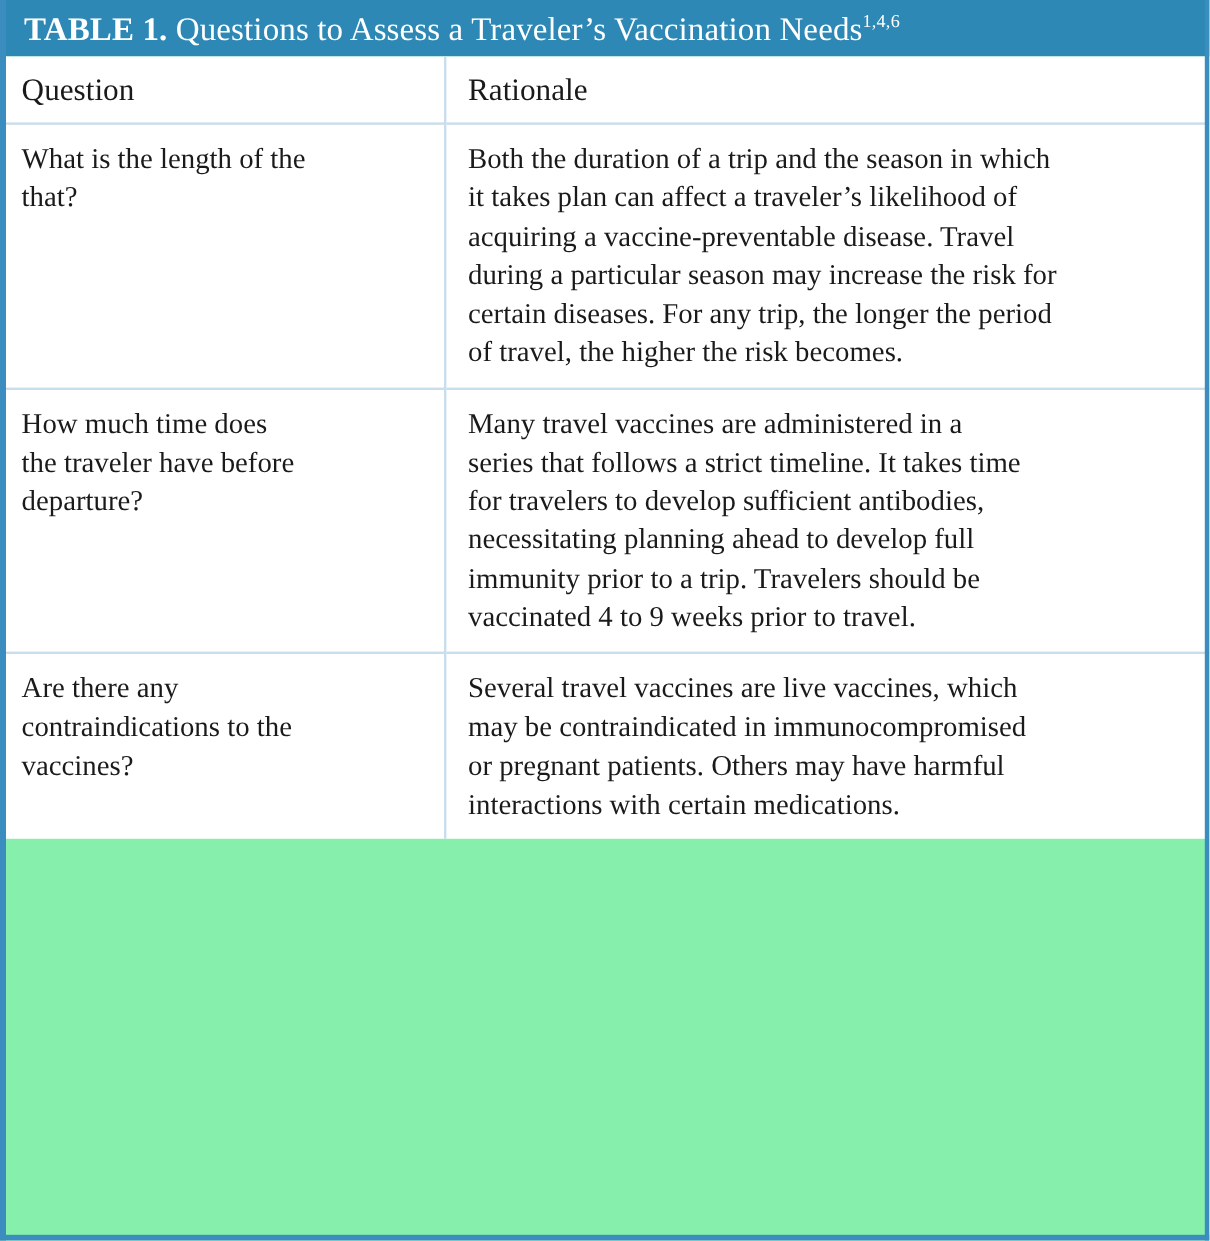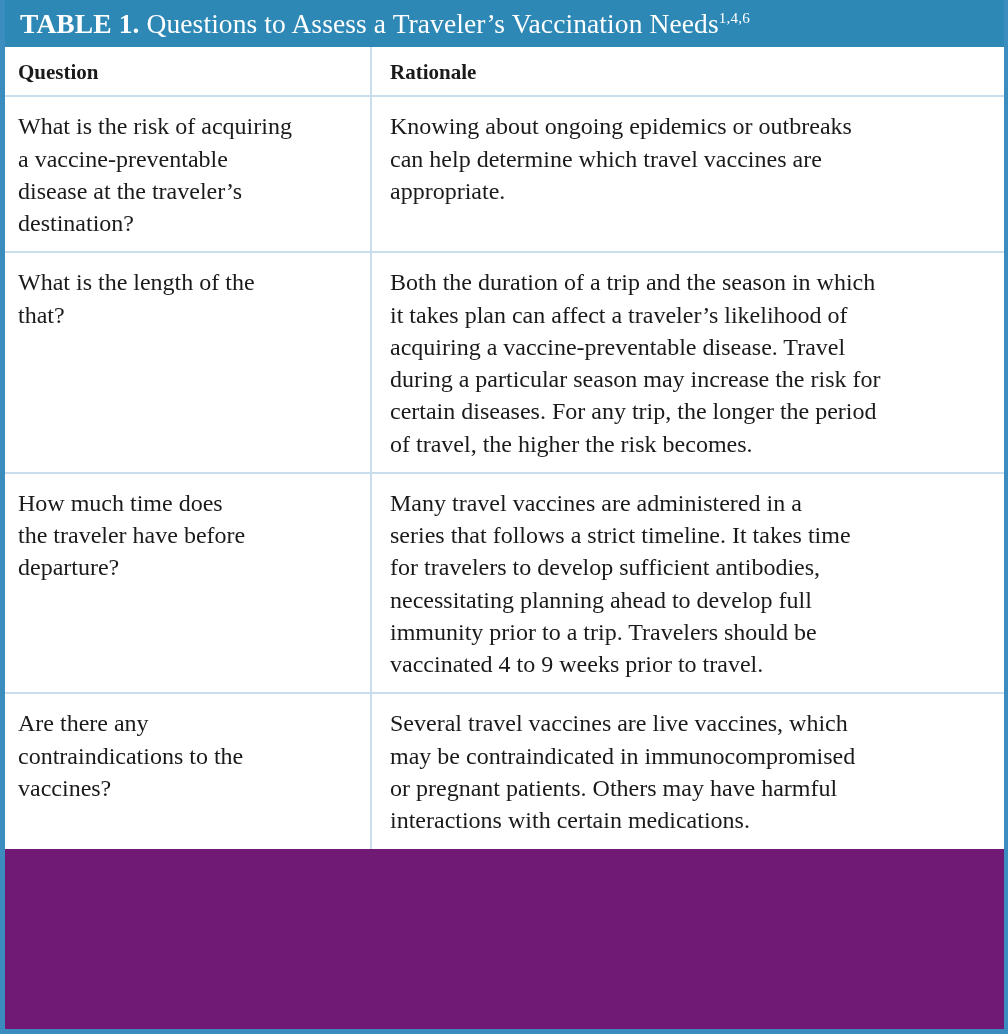--- a/index.html
+++ b/index.html
@@ -12,21 +12,21 @@
     width: 1008px;
     height: 1034px;
     font-family: "Liberation Serif", "DejaVu Serif", serif;
     -webkit-font-smoothing: antialiased;
   }
 
   .table-wrap {
     width: 1008px;
     height: 1034px;
     box-sizing: border-box;
-    background: #701a75;
+    background: #86efac;
     position: relative;
     overflow: hidden;
   }
 
   
   .table-frame {
     position: absolute;
     left: 0; top: 0;
     width: 1008px;
     height: 1034px;
@@ -79,22 +79,22 @@
   table.data td {
     vertical-align: top;
     box-sizing: border-box;
     border-bottom: 2px solid #C9DEEC;
     padding: 13px 16px 12px 18px;
     font-size: 24px;
     line-height: 1.345;
     color: #1a1a1a;
   }
   table.data th {
-    font-weight: bold;
-    font-size: 21px;
+    font-weight: normal;
+    font-size: 26px;
     padding-top: 11px;
     padding-bottom: 9px;
     text-align: left;
   }
   
   table.data th.col-q,
   table.data td.col-q {
     border-right: 2px solid #C9DEEC;
   }
 
@@ -124,33 +124,20 @@
       <col class="c1">
         <col class="c2">
     </colgroup>
     <thead>
       <tr>
         <th class="col-q">Question</th>
         <th class="col-r">Rationale</th>
       </tr>
     </thead>
     <tbody>
-      <tr>
-        <td class="col-q">
-            <span class="cell-text">What is the risk of acquiring
-a vaccine-preventable
-disease at the traveler’s
-destination?</span>
-          </td>
-        <td class="col-r">
-            <span class="cell-text">Knowing about ongoing epidemics or outbreaks
-can help determine which travel vaccines are
-appropriate.</span>
-          </td>
-      </tr>
       <tr>
         <td class="col-q">
             <span class="cell-text">What is the length of the
 that?</span>
           </td>
         <td class="col-r">
             <span class="cell-text">Both the duration of a trip and the season in which
 it takes plan can affect a traveler’s likelihood of
 acquiring a vaccine-preventable disease. Travel
 during a particular season may increase the risk for

